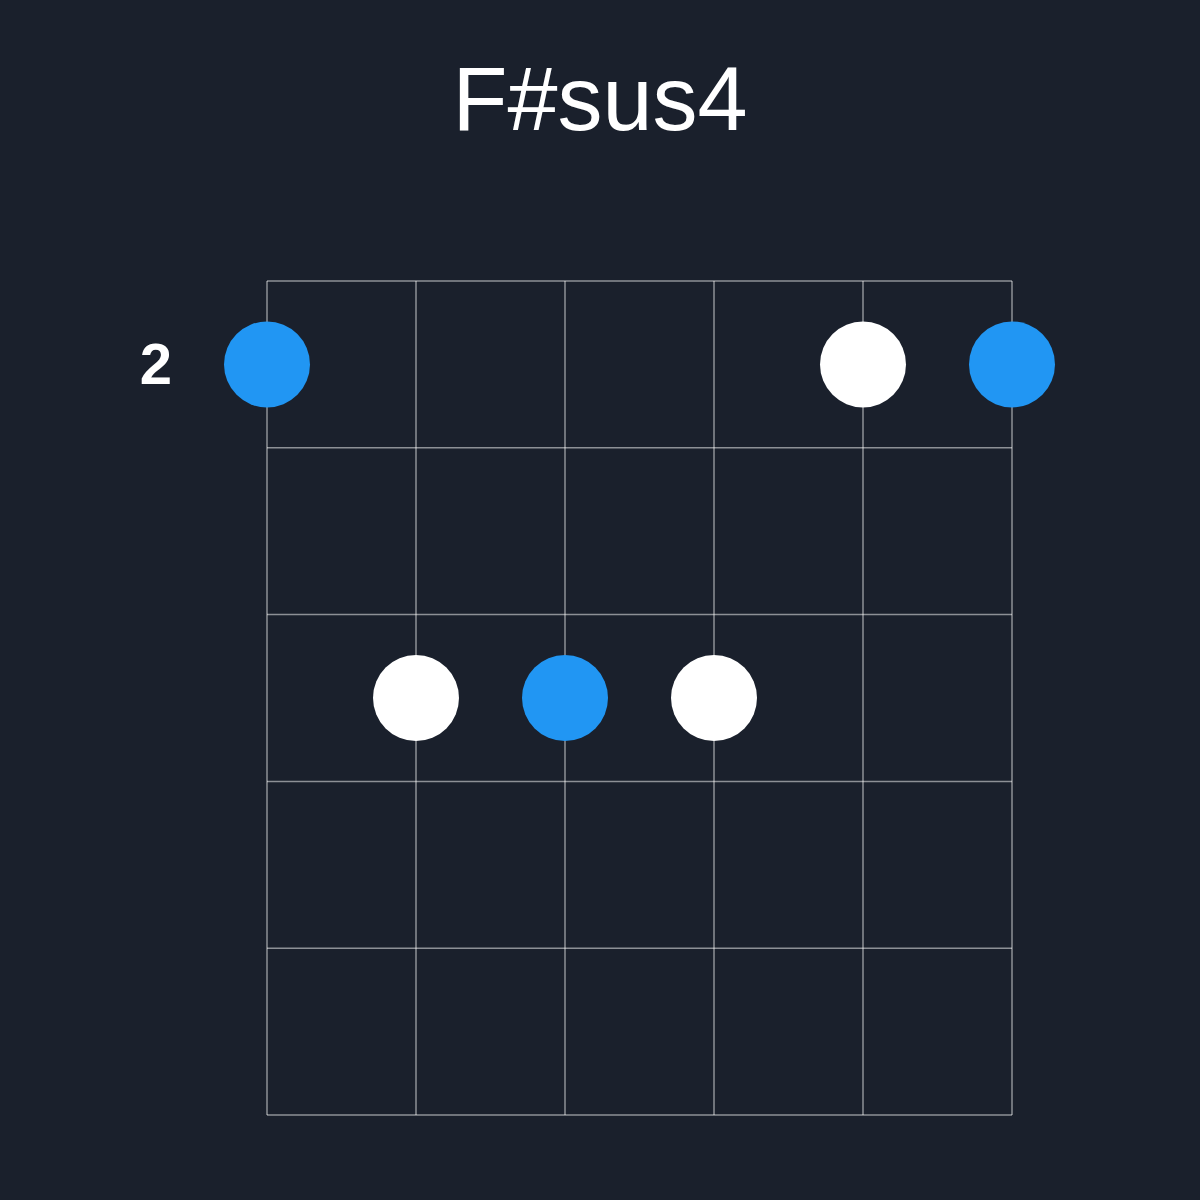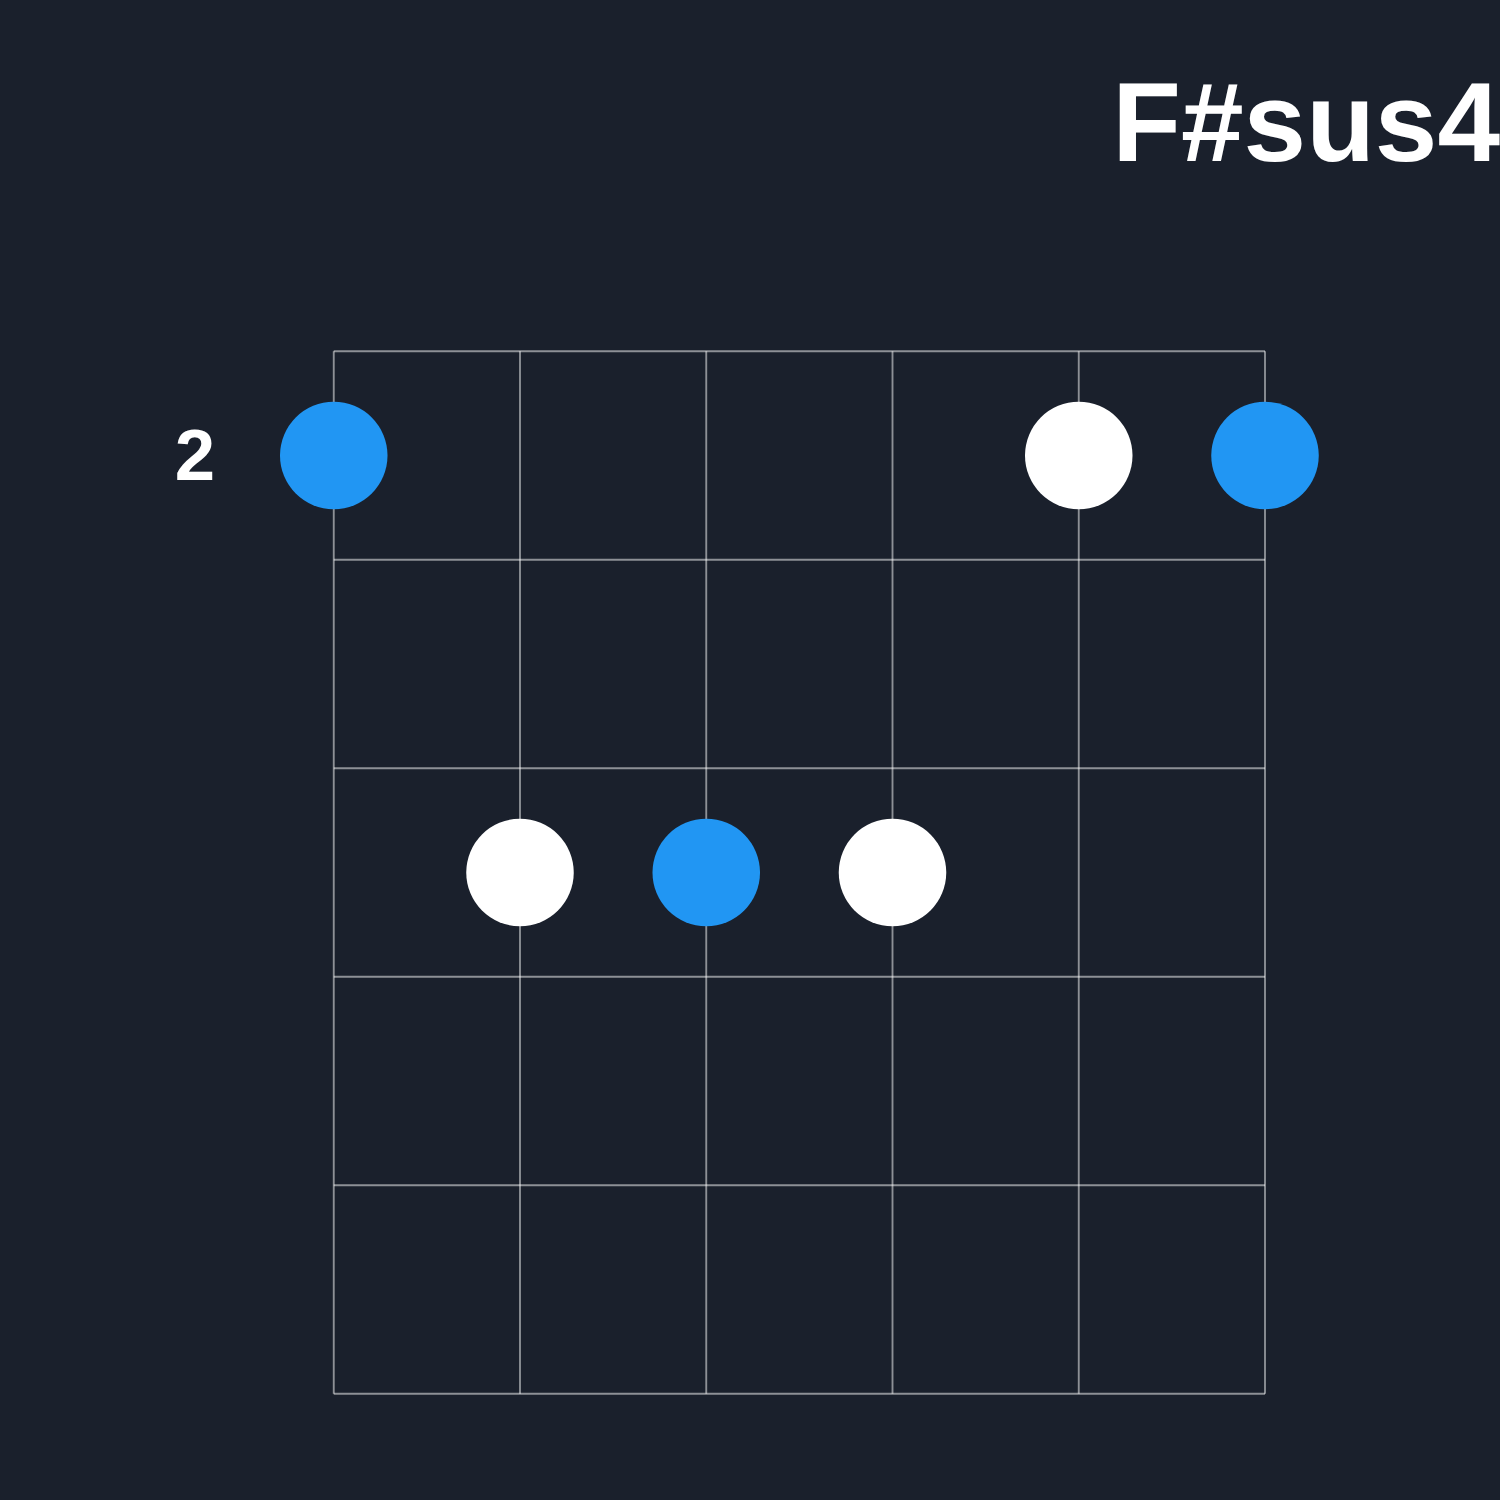--- a/index.html
+++ b/index.html
@@ -11,22 +11,22 @@
       width: 1200px;
       height: 1200px;
       background-color: #1a202c;
       font-family: Arial, Helvetica, sans-serif;
       position: relative;
       overflow: hidden;
     }
     .chord-title {
       color: #ffffff;
       font-size: 90px;
-      font-weight: bold;
-      text-align: right;
+      font-weight: normal;
+      text-align: center;
       width: 100%;
       position: absolute;
       top: 48px;
     }
     .diagram-svg {
       position: absolute;
       top: 0;
       left: 0;
     }
   </style>

